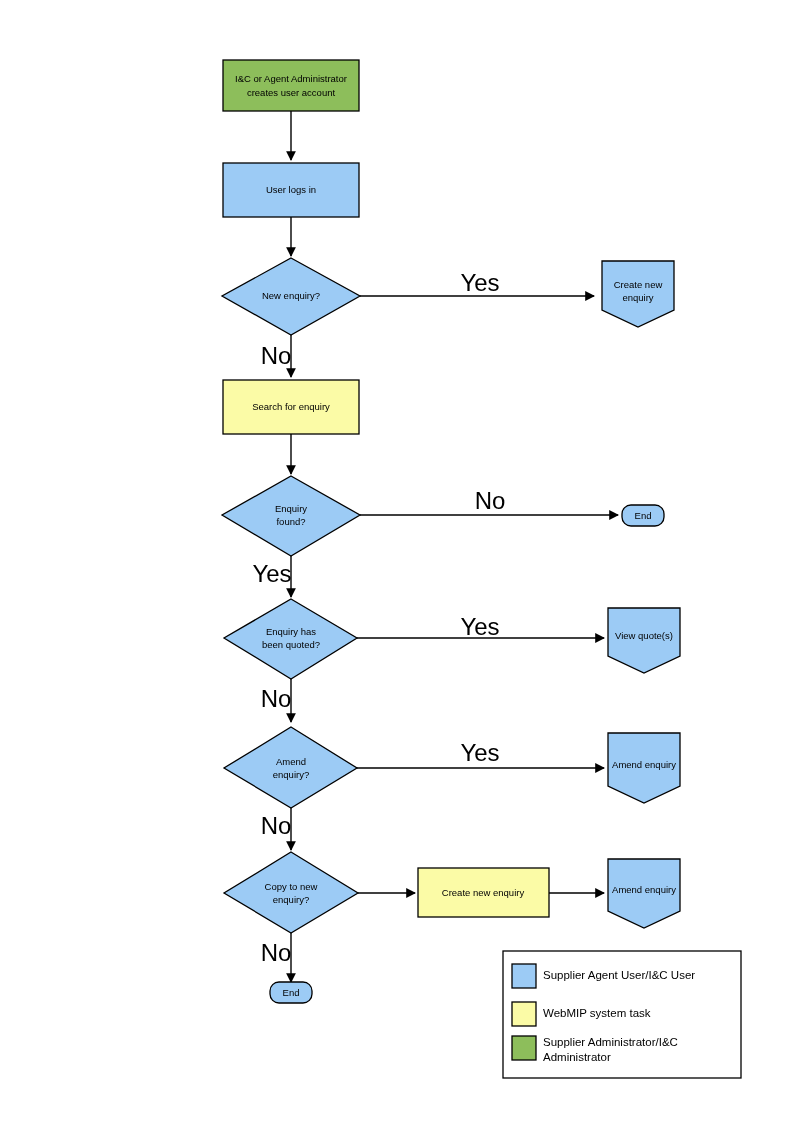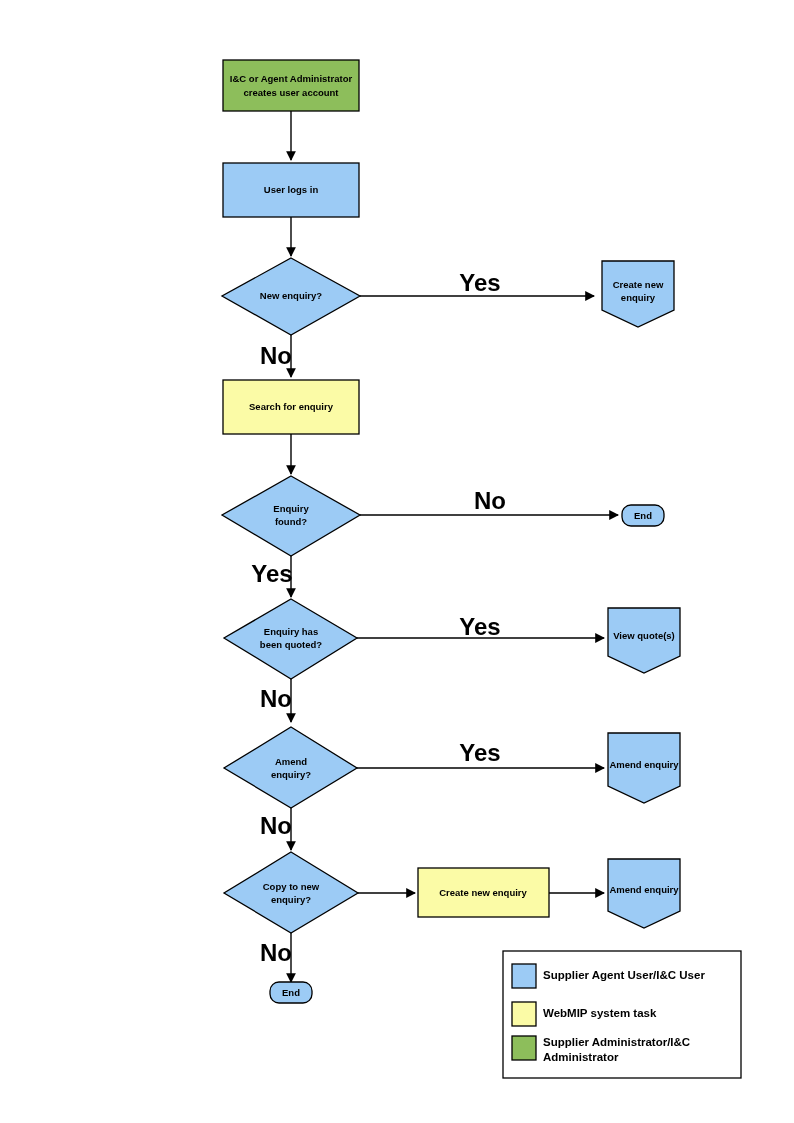--- a/index.html
+++ b/index.html
@@ -9,21 +9,20 @@
   }
   body {
     font-family: "Liberation Sans", sans-serif;
   }
   #canvas {
     position: relative;
     width: 773px;
     height: 1123px;
     background: #ffffff;
     overflow: hidden;
-    font-weight: bold;
   }
   svg#flow {
     position: absolute;
     top: 0;
     left: 0;
     width: 794px;
     height: 1123px;
   }
   .node-shape {
     stroke: #000000;

